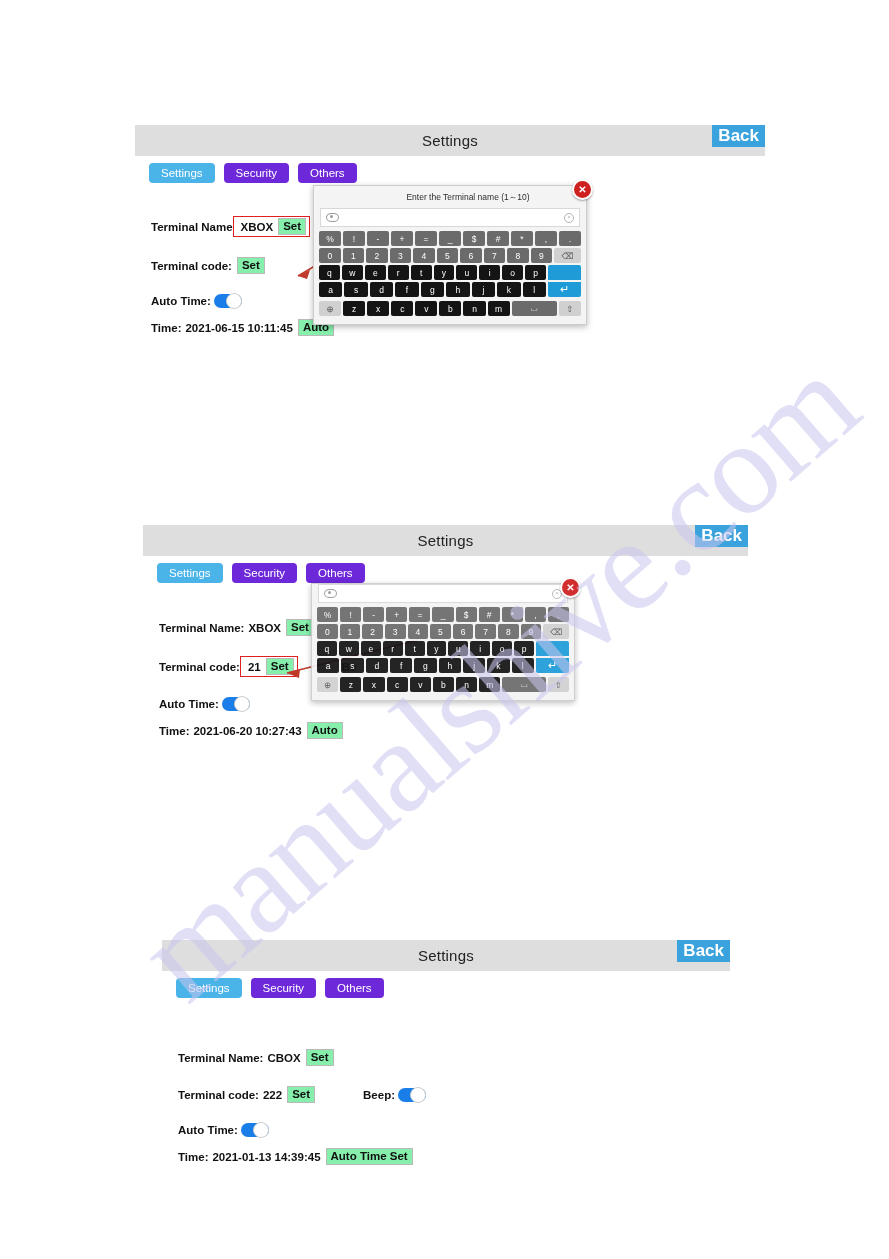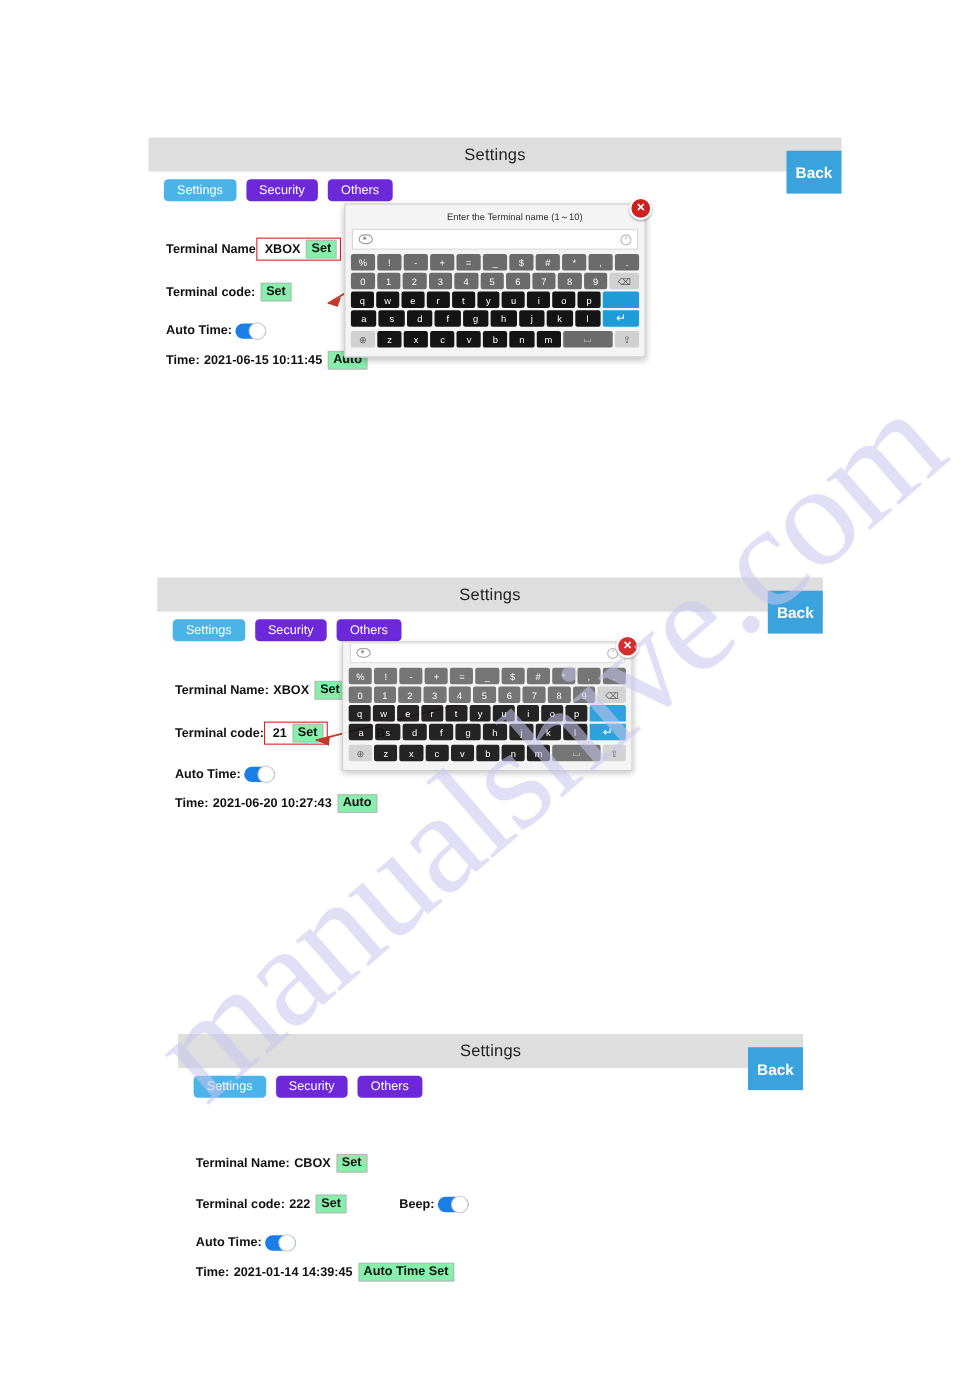--- a/index.html
+++ b/index.html
@@ -33,22 +33,22 @@
 
   .titlebar{
     height:31px;background:#dedede;position:relative;
     display:flex;align-items:center;justify-content:center;
   }
   .titlebar .title{
     font-size:15px;color:#232323;font-family:"Liberation Sans",sans-serif;
     letter-spacing:.2px;
   }
   .backbtn{
-    position:absolute;right:0;top:12px;height:39px;
-    background:#3aa3dd;color:#ffffff;font-weight:bold;font-size:14px;
+    position:absolute;right:0;top:0;height:22px;
+    background:#3aa3dd;color:#ffffff;font-weight:bold;font-size:17px;
     display:flex;align-items:center;justify-content:center;
     padding:0 6px;min-width:38px;
   }
 
   .tabrow{display:flex;gap:9px;padding:7px 0 0 14px;}
   .tab{
     height:20px;border-radius:4px;color:#fff;font-size:11.5px;
     display:flex;align-items:center;justify-content:center;
     padding:0 12px;background:#6d28d9;
   }
@@ -435,17 +435,17 @@
 
     <div class="field" style="margin-bottom:11px;">
       <span>Auto Time:</span>
       <span class="toggle">
           <span class="knob"></span>
         </span>
     </div>
 
     <div class="field">
       <span>Time:</span>
-      <span class="val">2021-01-14 14:39:45</span>
+      <span class="val">2021-01-13 14:39:45</span>
       <span class="setbtn">Auto Time Set</span>
     </div>
   </div>
 </div>
 
 </body></html>

